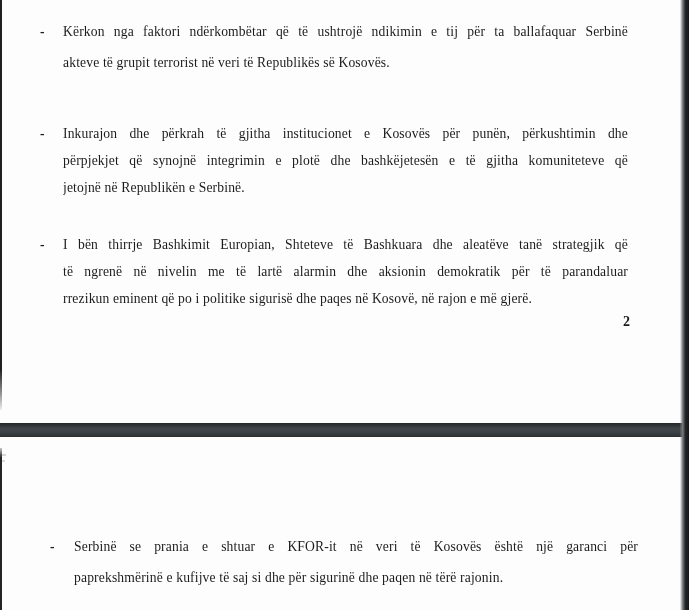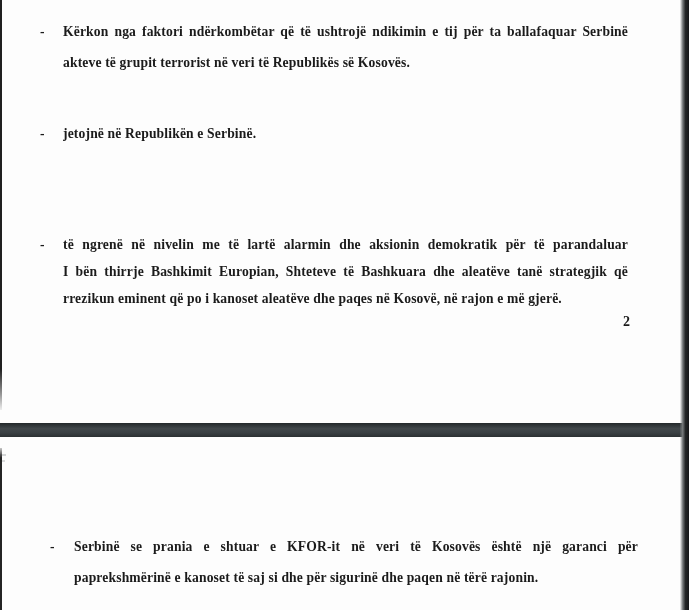--- a/index.html
+++ b/index.html
@@ -77,21 +77,20 @@
     position: absolute;
     top: 0;
     font-weight: bold;
   }
   .bullet .lines { position: relative; }
   .bullet .line {
     text-align: justify;
     text-align-last: justify;
     white-space: normal;
     overflow: hidden;
-    font-weight: bold;
   }
   .bullet .line.last {
     text-align: left;
     text-align-last: left;
   }
 
   
   .p1b { left: 63px; width: 565px; }
   .p1b .marker { left: -23px; }
   .b1 { top: 16px; }
@@ -142,49 +141,51 @@
       <span class="marker">-</span>
       <div class="lines">
         <div class="line">Kërkon nga faktori ndërkombëtar që të ushtrojë ndikimin e tij për ta ballafaquar Serbinë</div>
         <div class="line last">akteve të grupit terrorist në veri të Republikës së Kosovës.</div>
       </div>
     </div>
 
     <div class="bullet p1b b2">
       <span class="marker">-</span>
       <div class="lines">
+        <div class="line">Inkurajon dhe përkrah të gjitha institucionet e Kosovës për punën, përkushtimin dhe</div>
+        <div class="line">përpjekjet që synojnë integrimin e plotë dhe bashkëjetesën e të gjitha komuniteteve që</div>
         <div class="line last">jetojnë në Republikën e Serbinë.</div>
       </div>
     </div>
 
     <div class="bullet p1b b3">
       <span class="marker">-</span>
       <div class="lines">
+        <div class="line">I bën thirrje Bashkimit Europian, Shteteve të Bashkuara dhe aleatëve tanë strategjik që</div>
         <div class="line">të ngrenë në nivelin me të lartë alarmin dhe aksionin demokratik për të parandaluar</div>
-        <div class="line">I bën thirrje Bashkimit Europian, Shteteve të Bashkuara dhe aleatëve tanë strategjik që</div>
-        <div class="line last">rrezikun eminent që po i kanoset aleatëve dhe paqes në Kosovë, në rajon e më gjerë.</div>
+        <div class="line last">rrezikun eminent që po i politike sigurisë dhe paqes në Kosovë, në rajon e më gjerë.</div>
       </div>
     </div>
 
     <div class="page-number">2</div>
 
     <div class="border-line p1"></div>
   </div>
 
   <div class="separator-band"></div>
 
   <div class="page page-2">
 
     <div class="scan-artifact"></div>
 
     <div class="bullet p2b">
       <span class="marker">-</span>
       <div class="lines">
         <div class="line">Serbinë se prania e shtuar e KFOR-it në veri të Kosovës është një garanci për</div>
-        <div class="line last">paprekshmërinë e kanoset të saj si dhe për sigurinë dhe paqen në tërë rajonin.</div>
+        <div class="line last">paprekshmërinë e kufijve të saj si dhe për sigurinë dhe paqen në tërë rajonin.</div>
       </div>
     </div>
 
     <div class="border-line p2"></div>
   </div>
 
   <div class="edge-strip"></div>
 
 </div>
 

